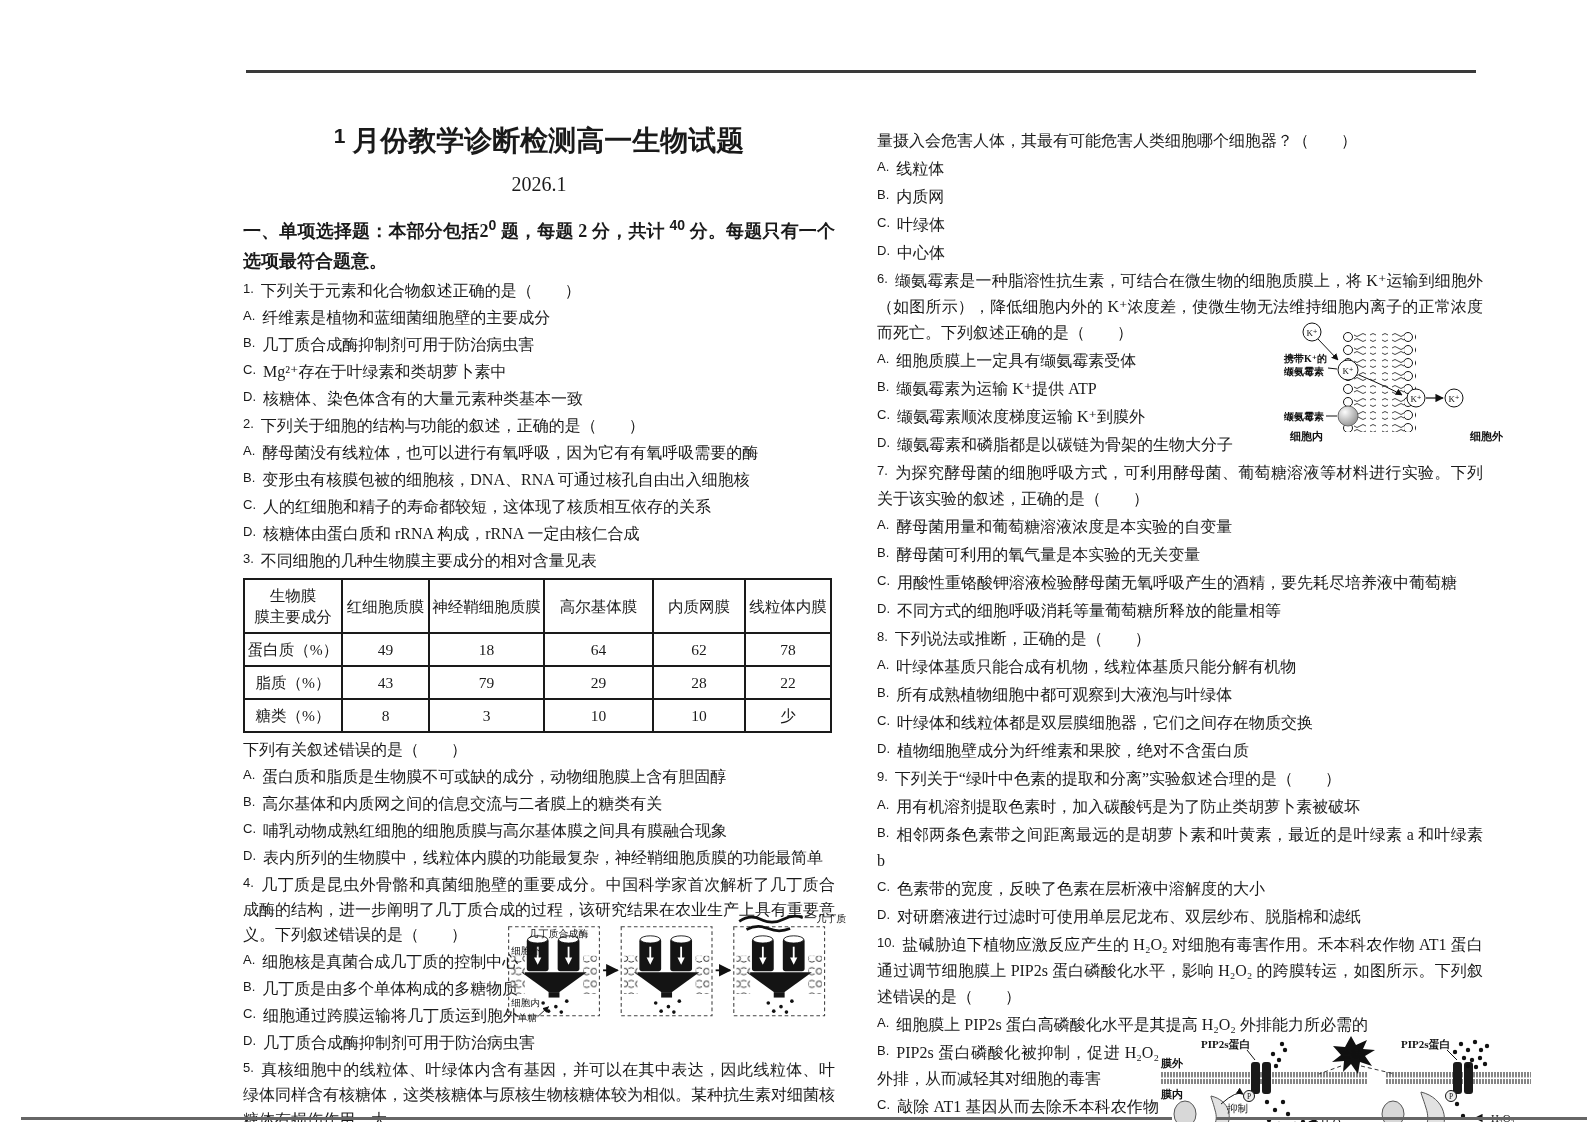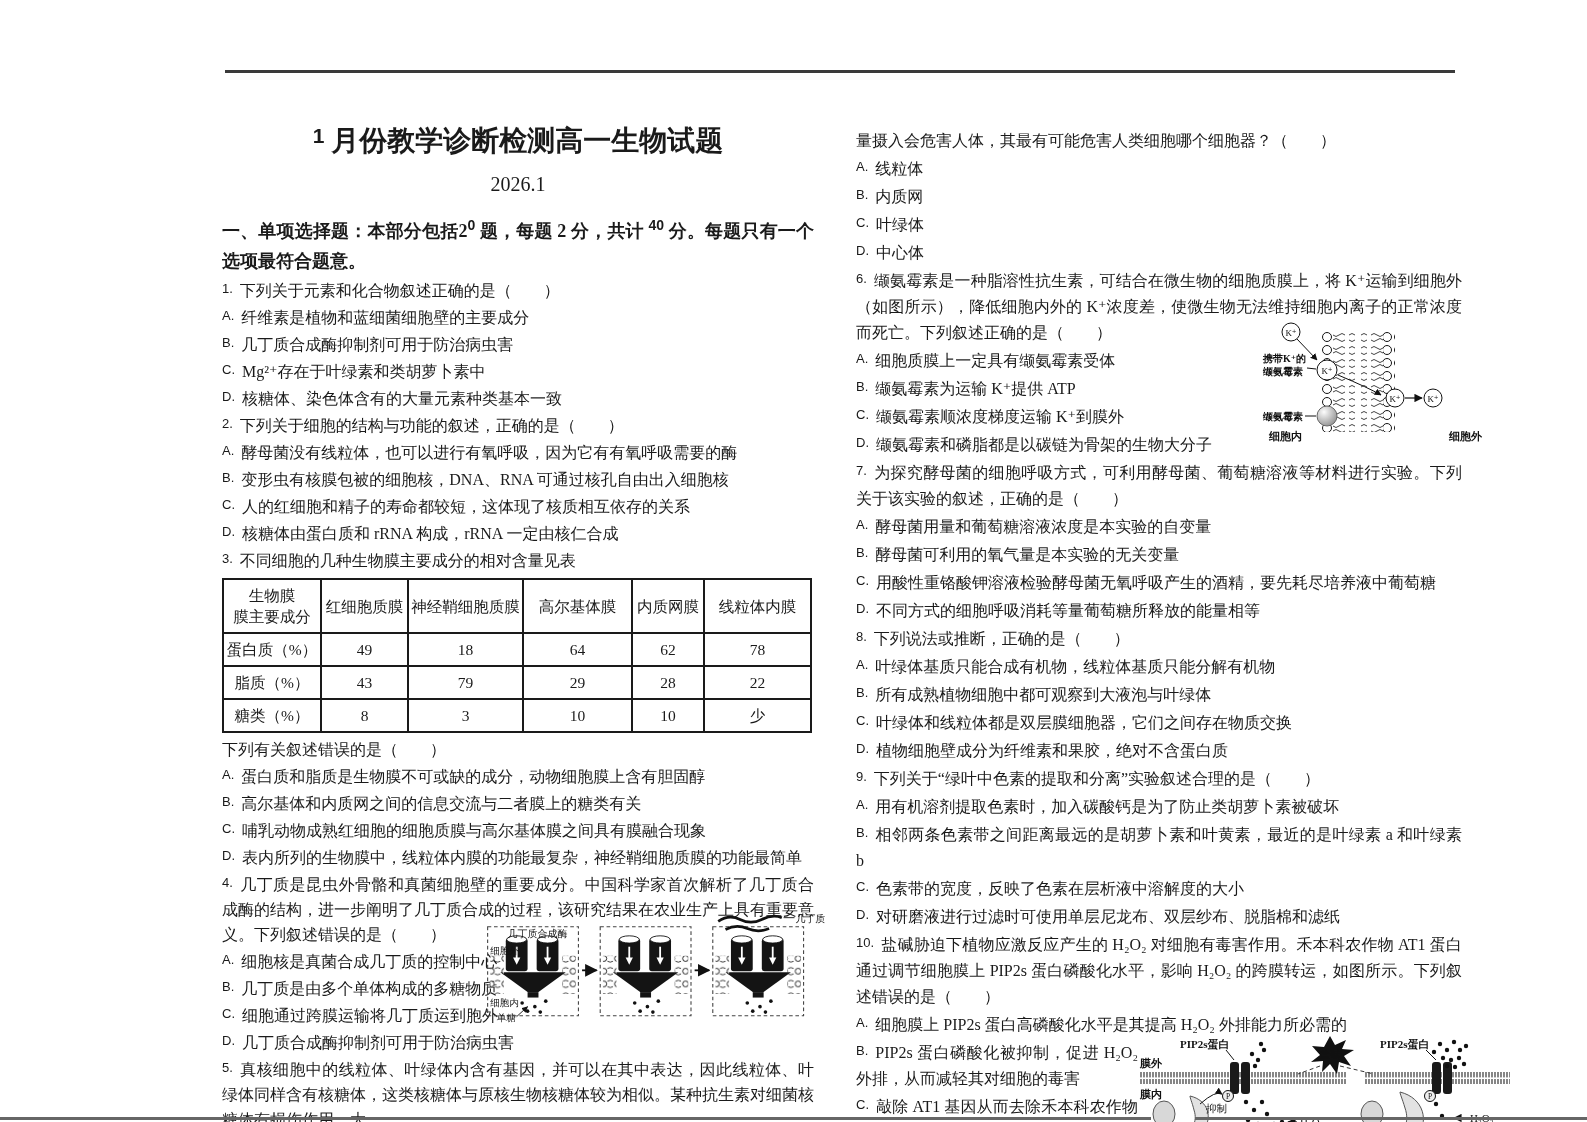--- a/index.html
+++ b/index.html
@@ -1,19 +1,19 @@
 <!DOCTYPE html>
 <html><head>
 <meta charset="utf-8">
 <style>
   * { margin:0; padding:0; box-sizing:border-box; }
   html,body { background:#ffffff; }
   body { width:1587px; height:1122px; position:relative; overflow:hidden;
          font-family:"Liberation Serif","DejaVu Serif",serif; color:#1a1a1a; }
-  .page { position:absolute; inset:0; background:#fff; }
+  .page { position:absolute; inset:0; background:#fff;margin-left:21px; }
 
   .top-rule { position:absolute; left:225px; top:70px; width:1230px; height:3px; background:#3a3a3a; }
   .bottom-rule-left  { position:absolute; left:0; top:1117px; width:1151px; height:3px; background:#666; }
   .bottom-rule-right { position:absolute; left:1195px; top:1117px; width:392px; height:3px; background:#666; }
 
   .col-left  { position:absolute; left:222px; top:116px; width:592px; }
   .col-right { position:absolute; left:856px; top:128px; width:606px; }
 
   .doc-title { text-align:center; font-weight:bold; font-size:28px; line-height:40px; }
   .doc-title .tnum { font-family:"Liberation Sans",sans-serif; font-size:21px; vertical-align:7px; }
@@ -75,22 +75,22 @@
       <table class="memtable">
         <tbody>
             <tr>
           <th style="width:98px">
                 <div>生物膜</div>
                 <div>膜主要成分</div>
               </th>
           <th style="width:87px">红细胞质膜</th>
           <th style="width:115px">神经鞘细胞质膜</th>
           <th style="width:109px">高尔基体膜</th>
-          <th style="width:72px">内质网膜</th>
-          <th style="width:107px">线粒体内膜</th>
+          <th style="width:92px">内质网膜</th>
+          <th style="width:86px">线粒体内膜</th>
         </tr>
         <tr>
           <td>蛋白质（%）</td>
               <td>49</td>
               <td>18</td>
               <td>64</td>
               <td>62</td>
               <td>78</td>
         </tr>
         <tr>

